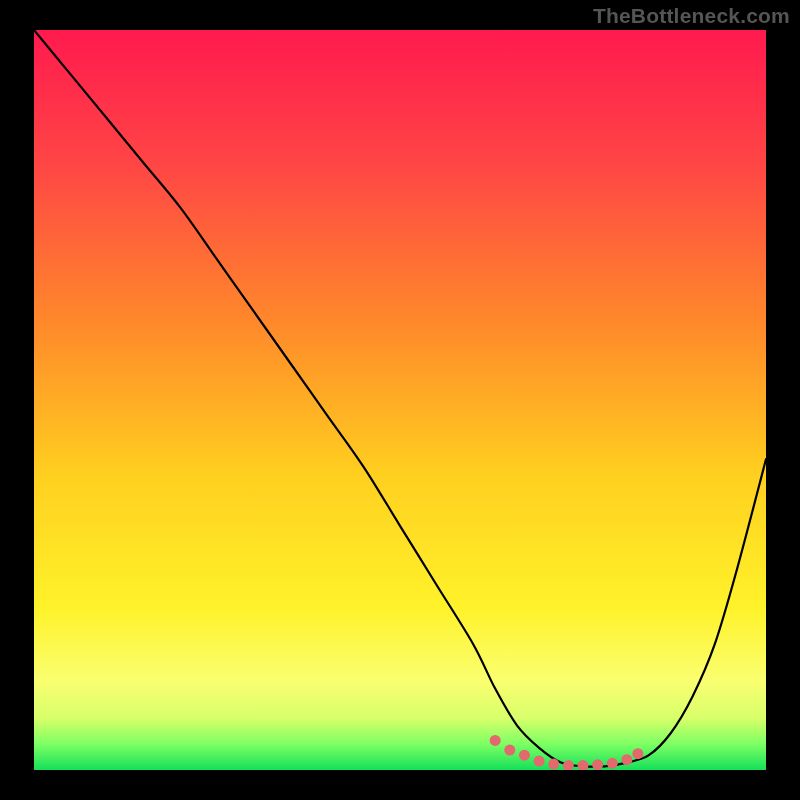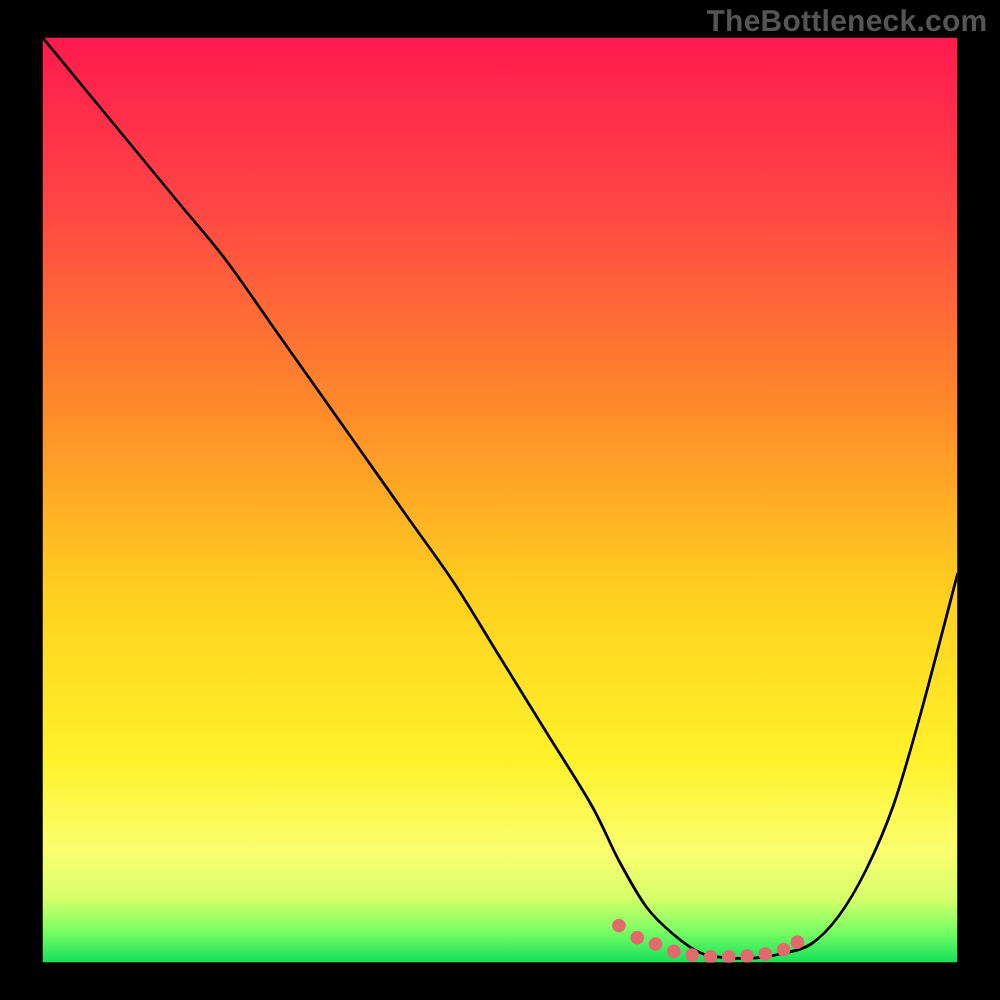--- a/index.html
+++ b/index.html
@@ -15,21 +15,21 @@
     position: relative;
     width: 800px;
     height: 800px;
     background: #000;
   }
   .watermark {
     position: absolute;
     top: 4px;
     right: 10px;
     color: #555;
-    font-size: 24px;
+    font-size: 21px;
     font-weight: 600;
     letter-spacing: 0.2px;
     z-index: 10;
   }
   .plot-wrap {
     position: absolute;
     left: 34px;
     top: 30px;
     width: 732px;
     height: 740px;

